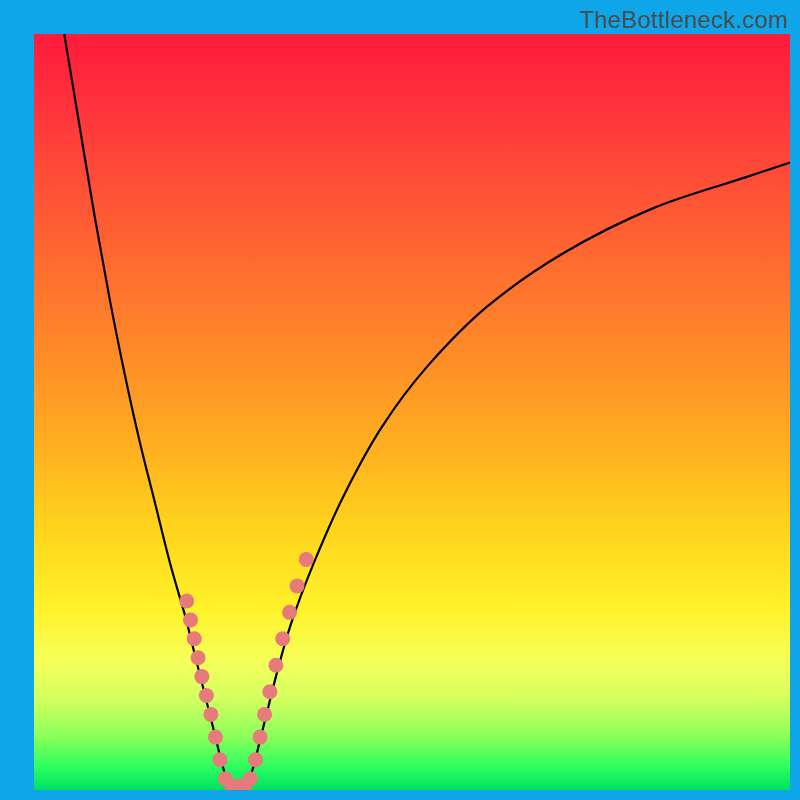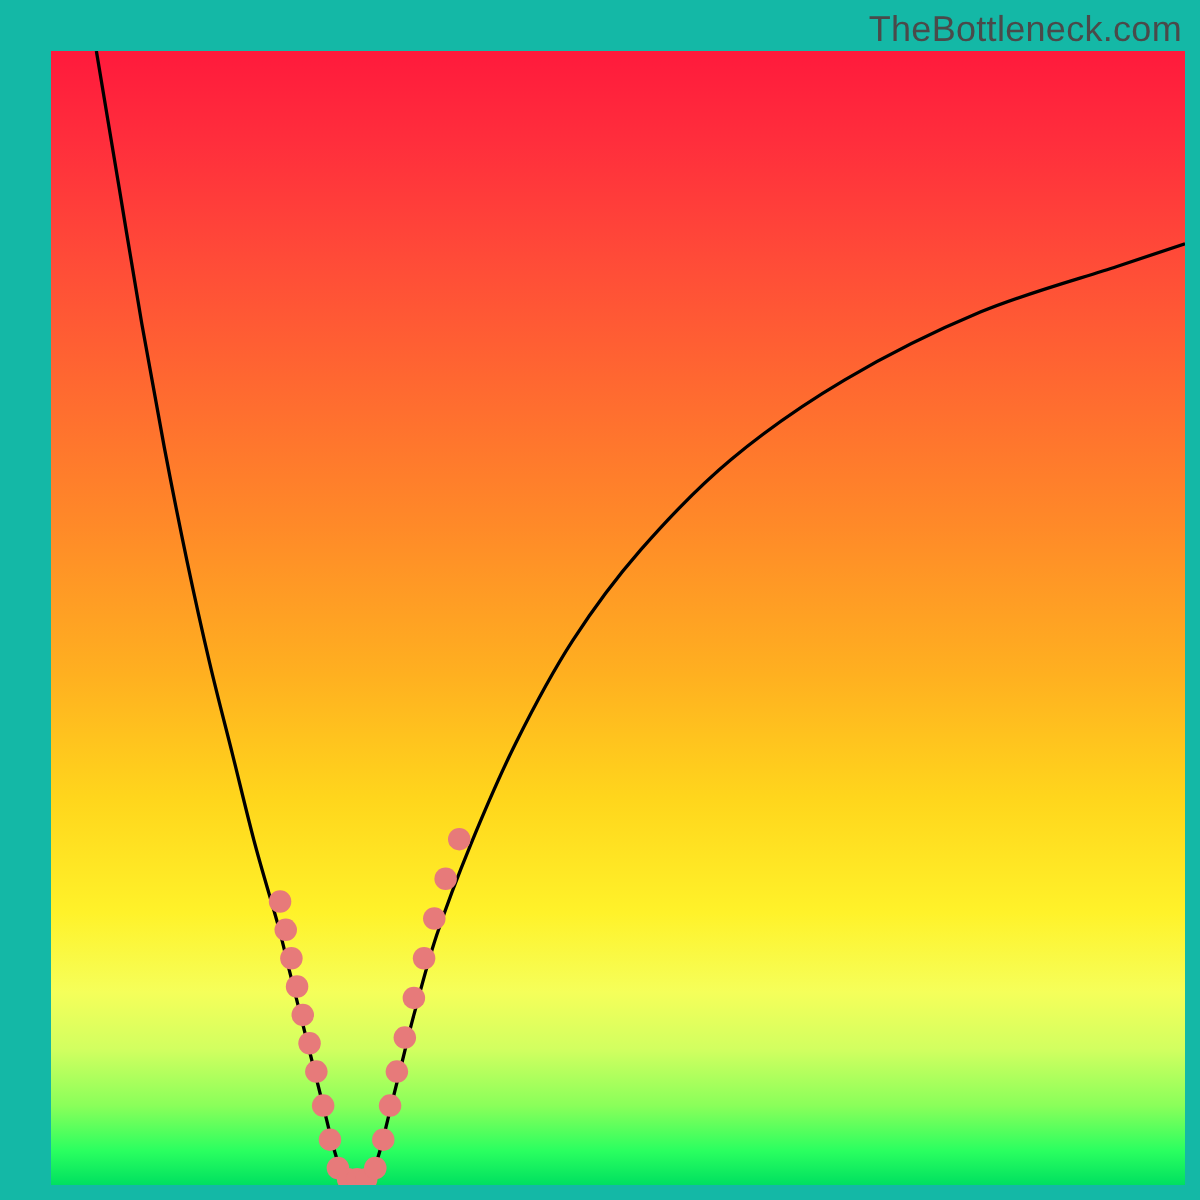--- a/index.html
+++ b/index.html
@@ -8,21 +8,21 @@
     width: 800px;
     height: 800px;
     overflow: hidden;
     background: #000;
     font-family: Arial, Helvetica, sans-serif;
   }
   .frame {
     position: relative;
     width: 800px;
     height: 800px;
-    background: #14b8a6;
+    background: #0ea5e9;
   }
   .plot-area {
     position: absolute;
     left: 34px;
     top: 34px;
     width: 756px;
     height: 756px;
     
     background: linear-gradient(
       to bottom,

